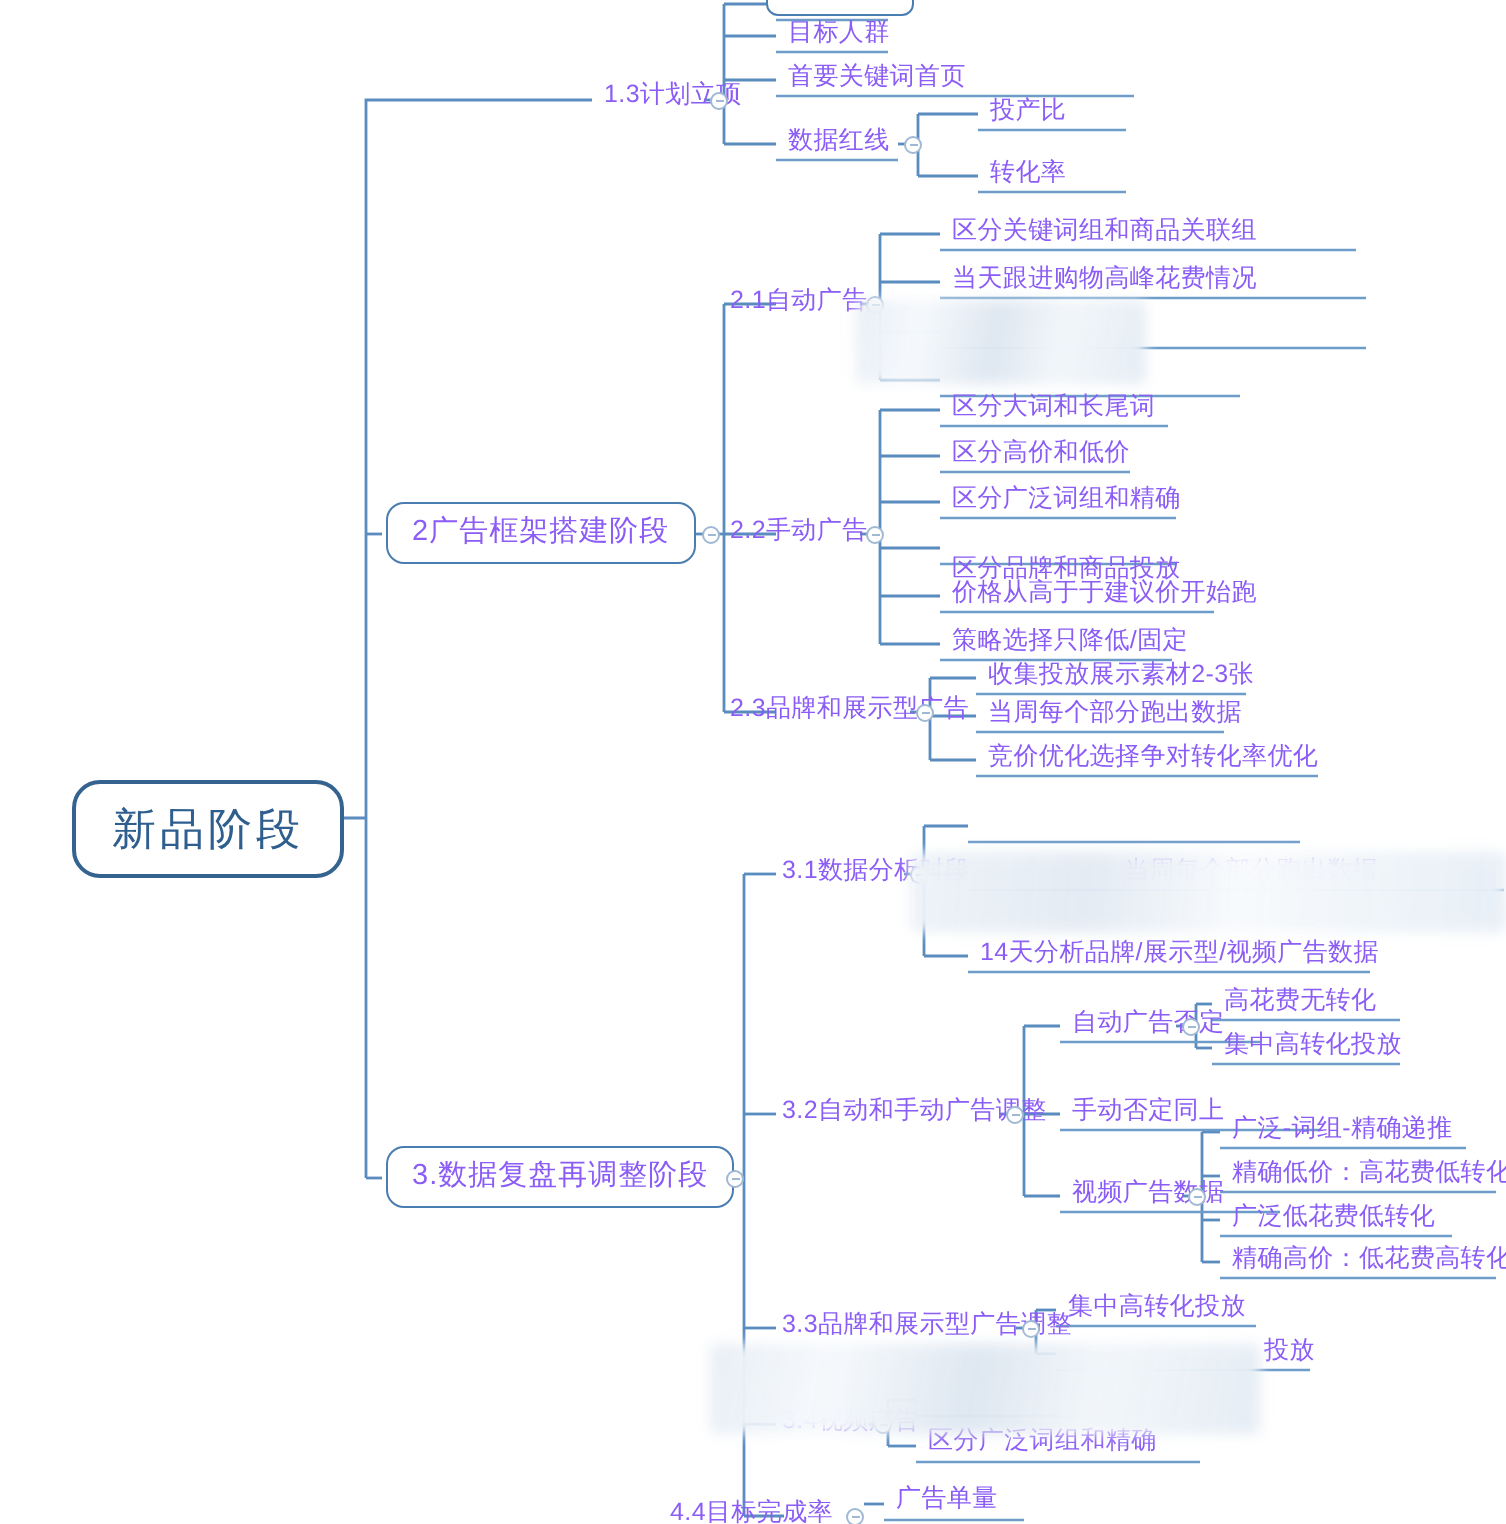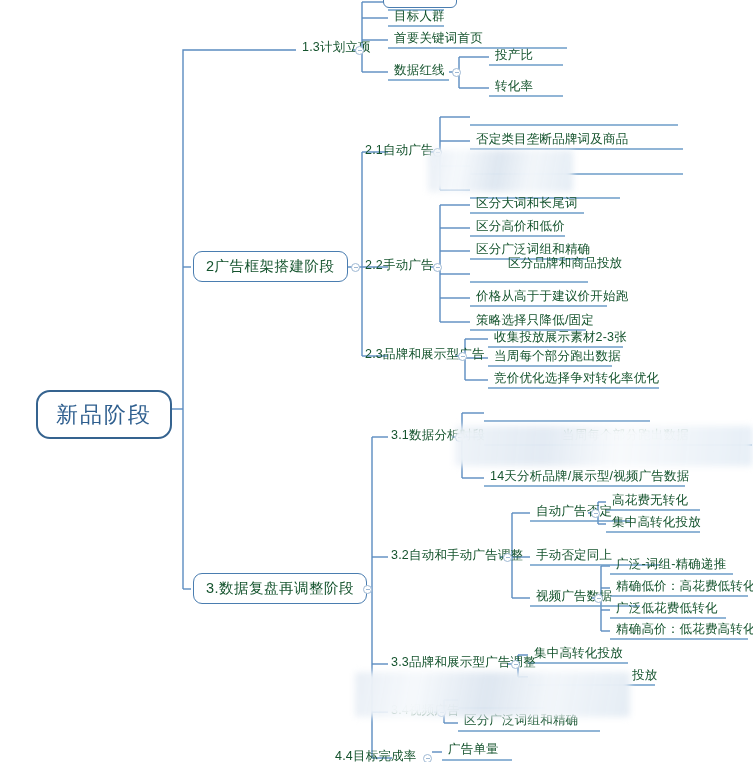--- a/index.html
+++ b/index.html
@@ -12,21 +12,21 @@
     color:#2c5f8d;
   }
   #canvas{position:absolute;left:0;top:0;width:753px;height:762px;}
   svg.links{position:absolute;left:0;top:0;width:753px;height:762px;pointer-events:none;}
 
   .node{
     position:absolute;
     white-space:nowrap;
     font-size:12.5px;
     line-height:1.15;
-    color:#14532d;
+    color:#8b5cf6;
     letter-spacing:0.2px;
   }
   
   .node.root{
     border:2px solid #35638f;
     border-radius:14px;
     background:#fff;
     padding:10px 18px;
     font-size:22px;
     color:#2f5f8f;
@@ -285,43 +285,46 @@
   <div class="node lvl2" style="left:193px;top:251px;">
     <span>2广告框架搭建阶段</span>
   </div>
   <span class="collapse" style="left:351px;top:263px;"></span>
 
   <div class="node branch" style="left:363px;top:143px;">
     <span>2.1自动广告</span>
   </div>
   <span class="collapse" style="left:433px;top:148px;"></span>
 
+  <div class="node leaf" style="left:474px;top:108px;">
+    <span>区分关键词组和商品关联组</span>
+  </div>
   <div class="node leaf" style="left:474px;top:132px;">
-    <span>否定类目垄断品牌词及商品</span>
+    <span>当天跟进购物高峰花费情况</span>
   </div>
   <div class="node leaf" style="left:474px;top:157px;">
     <span></span>
   </div>
   <div class="node leaf" style="left:474px;top:181px;">
     <span></span>
   </div>
   <div class="blur" style="left:428px;top:150px;width:145px;height:42px;"></div>
 
   <div class="node branch" style="left:363px;top:258px;">
     <span>2.2手动广告</span>
   </div>
   <span class="collapse" style="left:433px;top:263px;"></span>
 
   <div class="node leaf" style="left:474px;top:196px;">
     <span>区分大词和长尾词</span></div>
   <div class="node leaf" style="left:474px;top:219px;">
     <span>区分高价和低价</span></div>
   <div class="node leaf" style="left:474px;top:242px;">
     <span>区分广泛词组和精确</span></div>
-  <div class="node leaf" style="left:474px;top:256px;margin-left:32px;">
+  <div class="node leaf" style="left:474px;top:277px;">
     <span>区分品牌和商品投放</span></div>
   <div class="node leaf" style="left:474px;top:289px;">
     <span>价格从高于于建议价开始跑</span></div>
   <div class="node leaf" style="left:474px;top:313px;">
     <span>策略选择只降低/固定</span></div>
 
   <div class="node branch" style="left:363px;top:347px;">
     <span>2.3品牌和展示型广告</span>
   </div>
   <span class="collapse" style="left:458px;top:352px;"></span>

